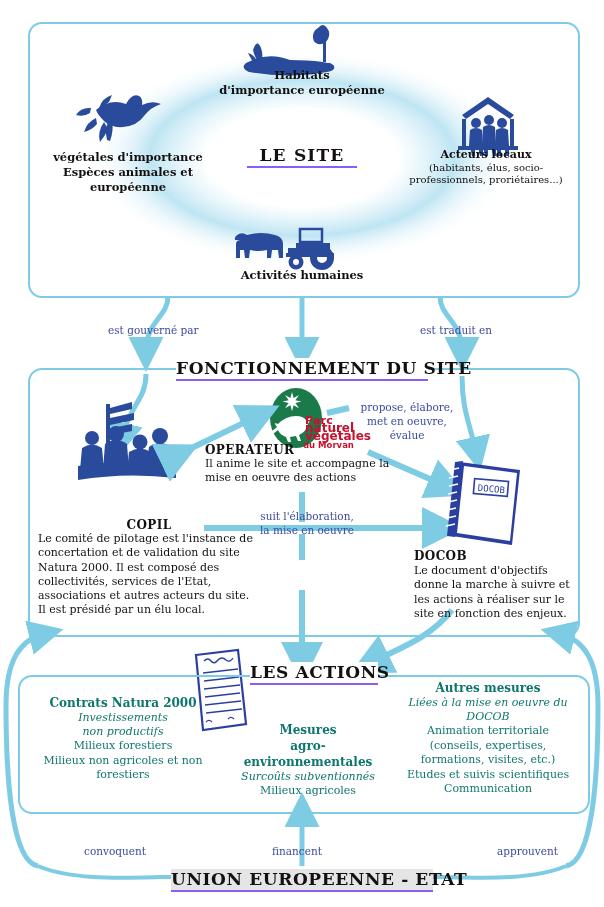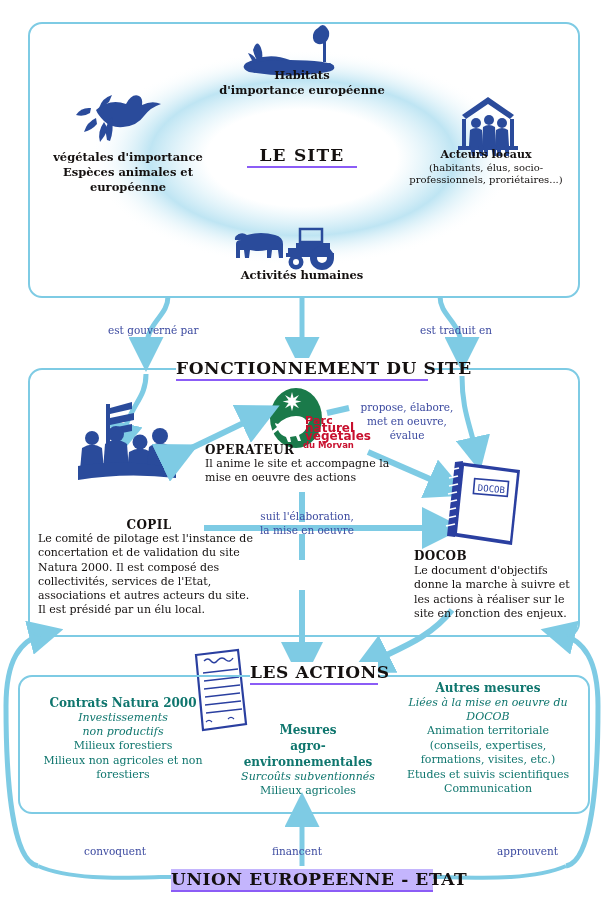--- a/index.html
+++ b/index.html
@@ -27,21 +27,21 @@
     color:#14100f;
     letter-spacing:.6px;
     white-space:nowrap;
     border-bottom:2px solid #8b5cf6;
     padding-bottom:1px;
     text-align:center;
   }
   #title-le-site{left:0;right:0;margin:auto;top:145px;width:110px;font-size:17px;letter-spacing:1.2px;}
   #title-fonctionnement{left:0;right:0;margin:auto;top:358px;width:252px;font-size:17px;background:#fff;}
   #title-actions{left:250px;top:662px;width:128px;font-size:17px;background:#fff;}
-  #title-union{left:0;right:0;margin:auto;top:869px;width:262px;font-size:17px;background:#c4b5fd;}
+  #title-union{left:0;right:0;margin:auto;top:869px;width:262px;font-size:17px;background:#e5e5e5;}
 
   
   .node-label{position:absolute;text-align:center;color:#14100f;}
   .nl-title{font-weight:bold;font-size:11.5px;line-height:14px;}
   .nl-sub{font-size:10px;line-height:12px;font-weight:normal;}
 
   #lbl-habitats{left:202px;top:68px;width:200px;font-size:11.5px;font-weight:bold;line-height:15px;}
   #lbl-especes{left:38px;top:150px;width:180px;font-size:11.5px;font-weight:bold;line-height:15px;}
   #lbl-acteurs{left:396px;top:148px;width:180px;}
   #lbl-acteurs .nl-title{font-size:11px;}

